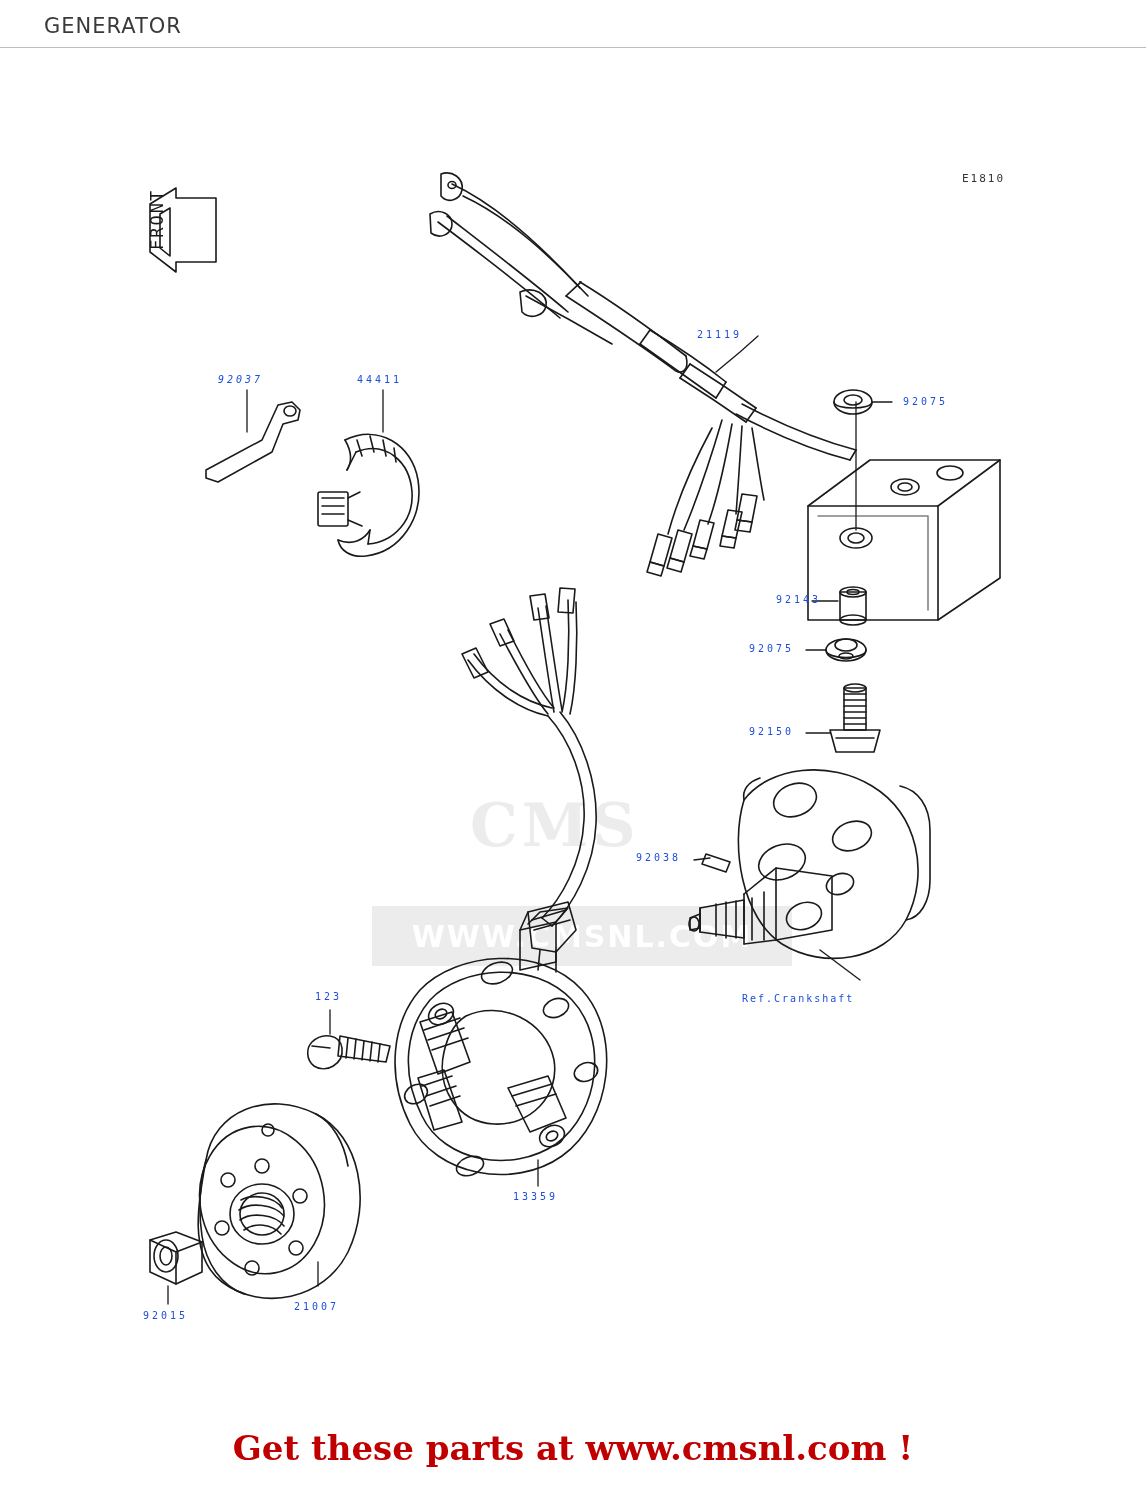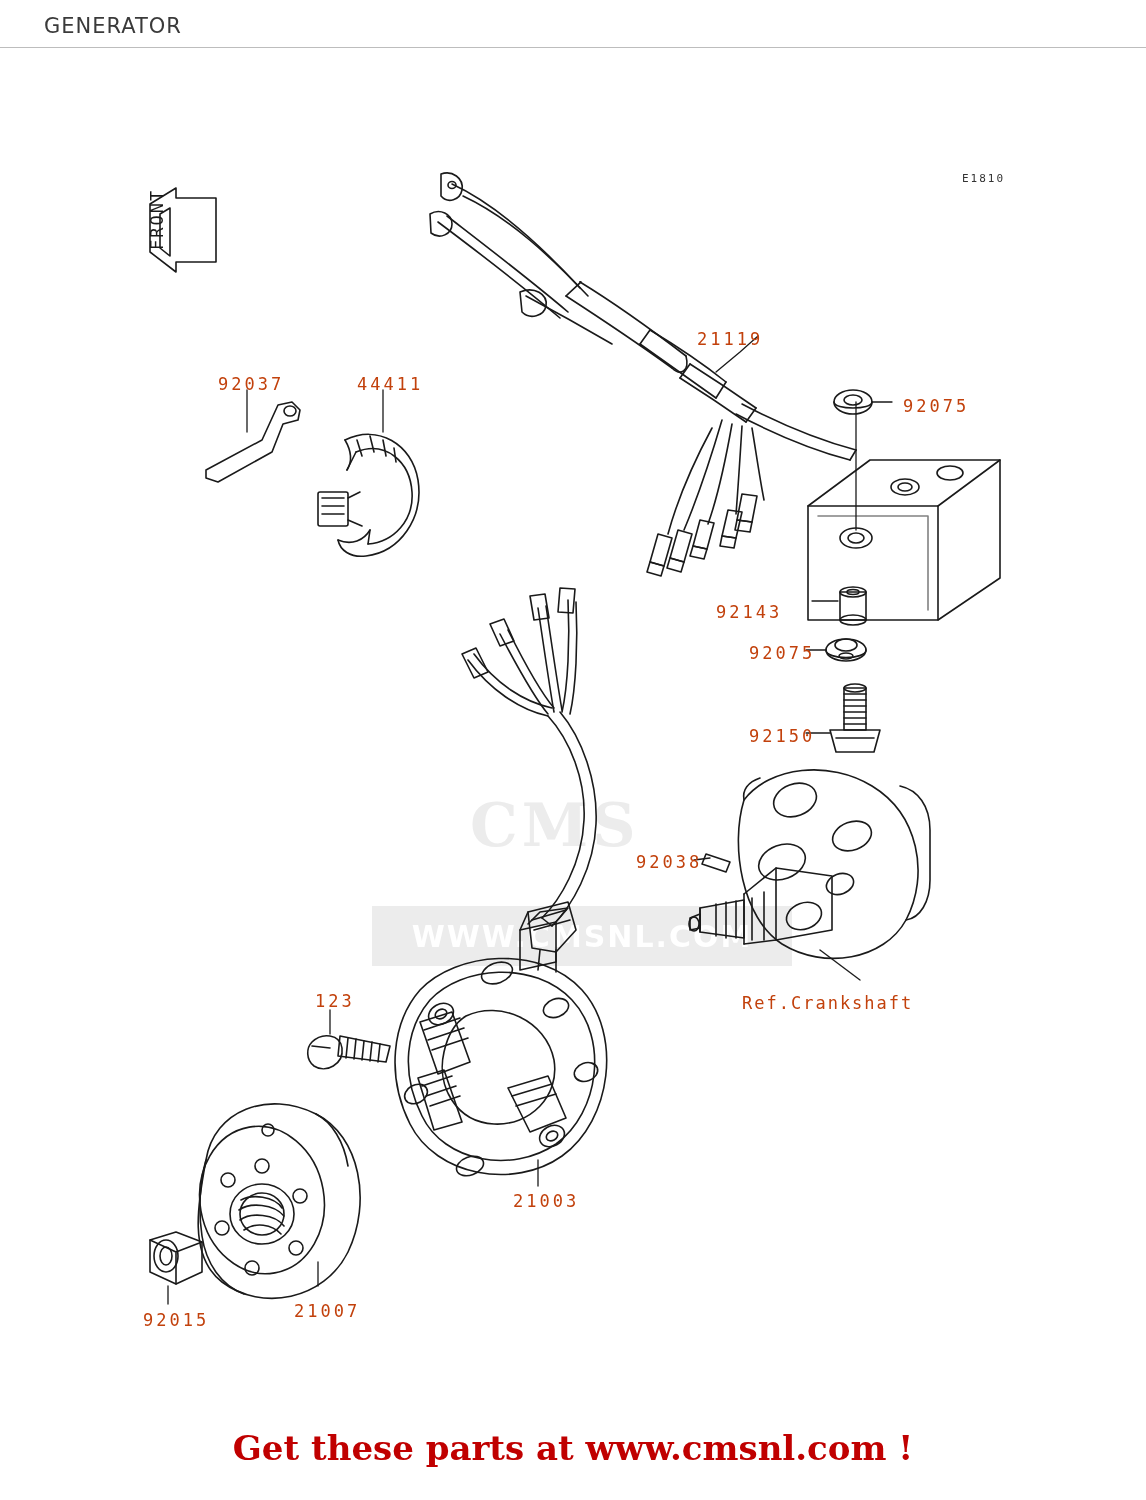--- a/index.html
+++ b/index.html
@@ -51,23 +51,23 @@
     top: 1428px;
     width: 1146px;
     text-align: center;
     font-family: "DejaVu Serif", serif;
     font-size: 34px;
     font-weight: bold;
     color: #c00000;
   }
   .callout {
     position: absolute;
-    font-size: 17px;
+    font-size: 10px;
     letter-spacing: 3px;
-    color: #c2410c;
+    color: #1d4ed8;
     white-space: nowrap;
   }
   .callout.ref {
     letter-spacing: 2px;
   }
   svg.art {
     position: absolute;
     left: 0;
     top: 0;
     width: 1146px;
@@ -355,30 +355,30 @@
         <path d="M694 860 L710 858"></path>
         <path d="M330 1010 L330 1034"></path>
         <path d="M538 1186 L538 1160"></path>
         <path d="M318 1286 L318 1262"></path>
         <path d="M168 1304 L168 1286"></path>
         <path d="M860 980 L820 950"></path>
       </g>
     </g>
   </svg>
 
-  <div class="callout" style="left:218px; top:374px;">92037</div>
+  <div class="callout" style="left:218px; top:374px;font-style:italic;">92037</div>
   <div class="callout" style="left:357px; top:374px;">44411</div>
   <div class="callout" style="left:697px; top:329px;">21119</div>
   <div class="callout" style="left:903px; top:396px;">92075</div>
-  <div class="callout" style="left:716px; top:594px;margin-top:8px;">92143</div>
+  <div class="callout" style="left:776px; top:594px;">92143</div>
   <div class="callout" style="left:749px; top:643px;">92075</div>
   <div class="callout" style="left:749px; top:726px;">92150</div>
   <div class="callout" style="left:636px; top:852px;">92038</div>
   <div class="callout" style="left:315px; top:991px;">123</div>
-  <div class="callout" style="left:513px; top:1191px;">21003</div>
+  <div class="callout" style="left:513px; top:1191px;">13359</div>
   <div class="callout" style="left:294px; top:1290px;margin-top:11px;">21007</div>
   <div class="callout" style="left:143px; top:1310px;">92015</div>
   <div class="callout ref" style="left:726px; top:993px;margin-left:16px;">Ref.Crankshaft</div>
 
   <div class="diagram-code">E1810</div>
 
   <div class="footer">Get these parts at www.cmsnl.com !</div>
 
 </div>
 

